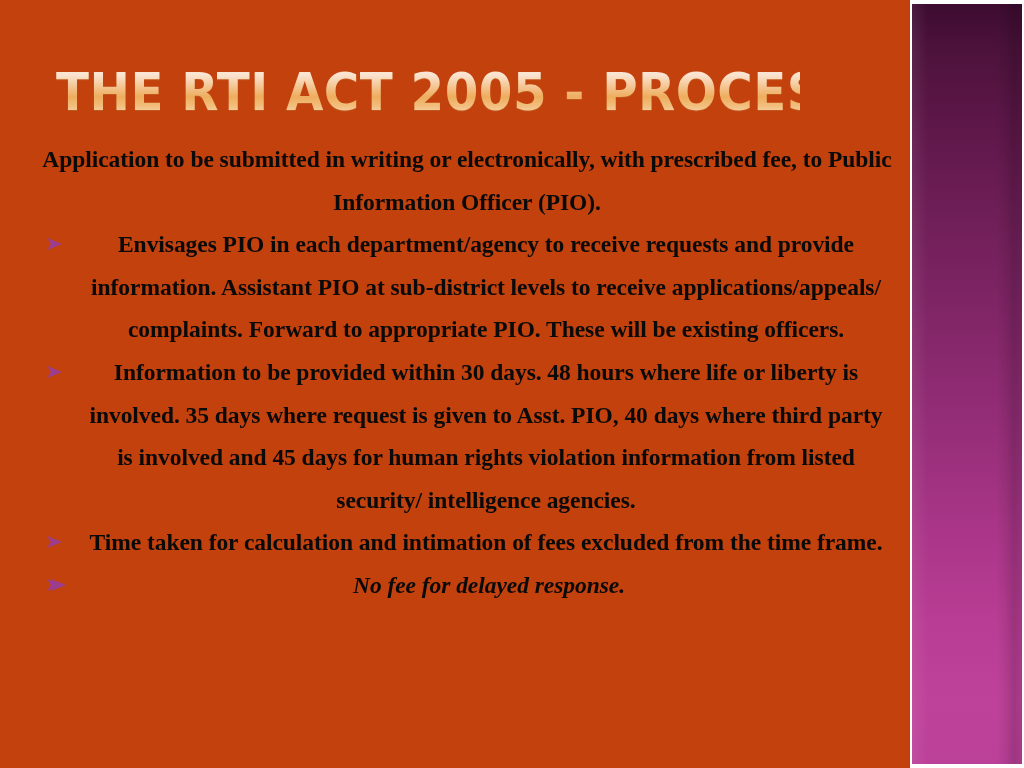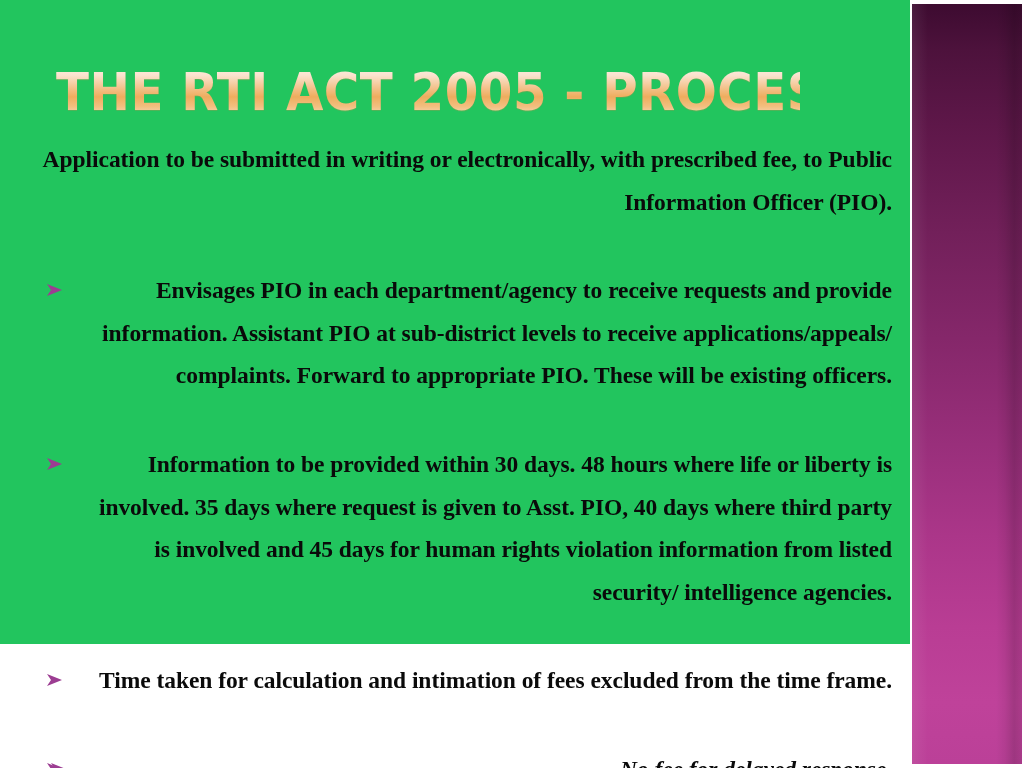--- a/index.html
+++ b/index.html
@@ -10,22 +10,22 @@
     width: 1024px;
     height: 768px;
     background: #ffffff;
     font-family: "Liberation Serif", "DejaVu Serif", serif;
     overflow: hidden;
   }
 
   .slide {
     position: relative;
     width: 1024px;
-    height: 644px;
-    background: #22c55e;
+    height: 768px;
+    background: #c2410c;
     box-sizing: border-box;
   }
 
   
   .deco-band {
     position: absolute;
     top: 0;
     left: 910px;
     width: 114px;
     height: 768px;
@@ -114,28 +114,27 @@
     width: 850px;
   }
 
   .para {
     margin: 0;
     color: #0a0a0a;
     font-family: "Liberation Serif", "DejaVu Serif", serif;
     font-size: 23.5px;
     font-weight: 700;
     line-height: 42.6px;
-    text-align: right;
+    text-align: center;
     letter-spacing: -0.05px;
   }
 
   .para.bulleted {
     padding-left: 38px;
     position: relative;
-    margin-top: 46px;
   }
   .para.bulleted.extra-indent {
     padding-left: 44px;
     font-style: italic;
   }
 
   .bullet-icon {
     position: absolute;
     left: 4px;
     top: 0;

